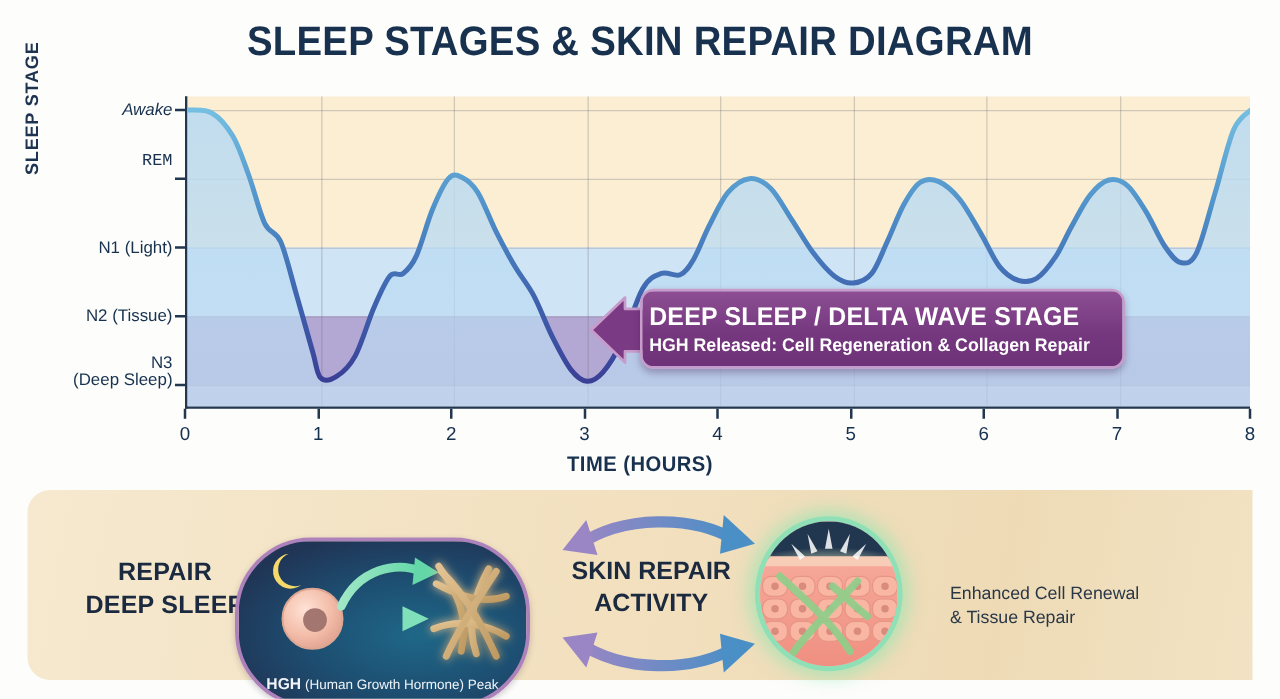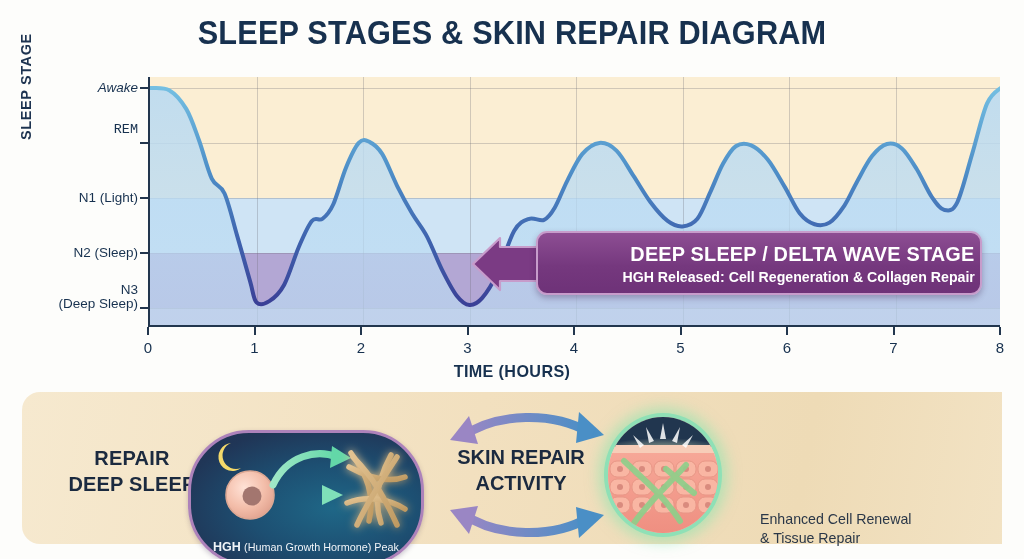--- a/index.html
+++ b/index.html
@@ -55,27 +55,27 @@
     width:40px;
   }
   .xaxis-title{
     position:absolute; left:0; top:362px; width:1024px; text-align:center;
     font-size:17px; font-weight:bold; color:#17314f; letter-spacing:.4px;
     transform:scaleX(.95); transform-origin:center top;
   }
 
   
   .callout{
-    position:absolute; left:536px; top:231px; width:446px; height:64px;
+    position:absolute; left:512px; top:231px; width:388px; height:64px;
     background:linear-gradient(180deg,#8d4e93 0%,#75387e 55%,#6e3278 100%);
     border:2px solid #c79ccb;
     border-radius:11px;
     box-shadow:0 3px 6px rgba(60,25,70,.32);
     box-sizing:border-box;
-    display:flex;flex-direction:column;justify-content:center;align-items:flex-end;
+    display:flex;flex-direction:column;justify-content:center;align-items:flex-start;
     z-index:6;
   }
   .callout-title{
     color:#fff;font-size:20.5px;font-weight:bold;letter-spacing:.2px;
     transform:scaleX(.97);
   }
   .callout-sub{
     color:#fff;font-size:14.6px;font-weight:bold;margin-top:3px;
     transform:scaleX(.97);
   }
@@ -123,42 +123,42 @@
     box-sizing:border-box;
     box-shadow:0 0 14px 5px rgba(130,230,175,.55);
     background:#f5c4b8;
   }
   .result-label{
     position:absolute; left:760px; top:442px; width:250px;
     font-size:19px; font-weight:bold; color:#1b2a3f; letter-spacing:.2px;
   }
   .result-sub{
     position:absolute; left:760px; top:466px; width:250px;
-    font-size:14.2px; color:#2a3748; line-height:19px; font-weight:500;margin-top:44px;
+    font-size:14.2px; color:#2a3748; line-height:19px; font-weight:500;
   }
 </style>
 </head>
 <body>
 
 <div id="stage">
 
   <div class="title">SLEEP STAGES &amp; SKIN REPAIR DIAGRAM</div>
 
   <div class="chart-wrap">
 
     <div class="ylabel">SLEEP STAGE</div>
 
     <div id="ytick-host">
         <div class="ytick-label" style="width: 100px; left: 38px; top: 80.989px; font-style: italic;">Awake</div>
         <div class="ytick-mark" style="left: 140px; top: 86.989px;"></div>
         <div class="ytick-label" style="width: 100px; left: 38px; top: 123px; font-family: Liberation Mono, monospace;">REM</div>
         <div class="ytick-mark" style="left: 140px; top: 141.934px;"></div>
         <div class="ytick-label" style="width: 100px; left: 38px; top: 190.879px;">N1 (Light)</div>
         <div class="ytick-mark" style="left: 140px; top: 196.879px;"></div>
-        <div class="ytick-label" style="width: 100px; left: 38px; top: 245.824px;">N2 (Sleep)</div>
+        <div class="ytick-label" style="width: 100px; left: 38px; top: 245.824px;">N2 (Tissue)</div>
         <div class="ytick-mark" style="left: 140px; top: 251.824px;"></div>
         <div class="ytick-label" style="width: 100px; left: 38px; top: 283px;">
           <div>N3</div>
           <div>(Deep Sleep)</div>
         </div>
         <div class="ytick-mark" style="left: 140px; top: 306.769px;"></div>
       </div>
 
     <div class="plot">
       <div id="band-host">

